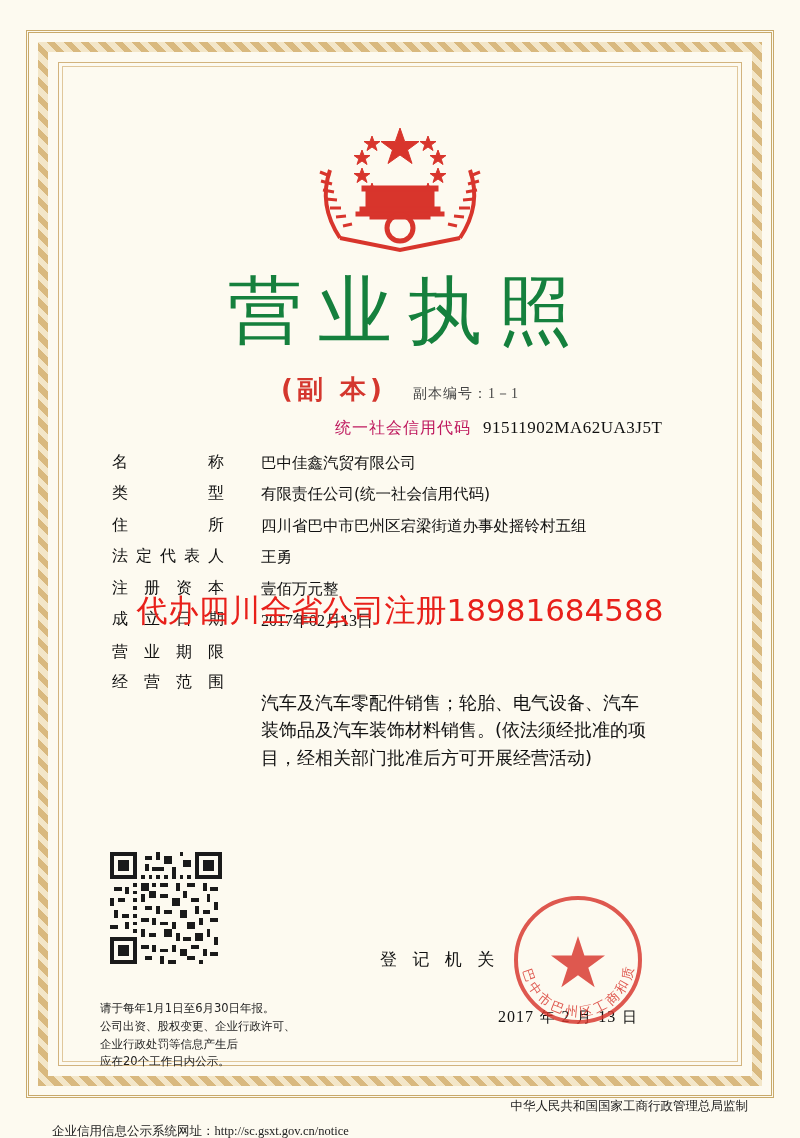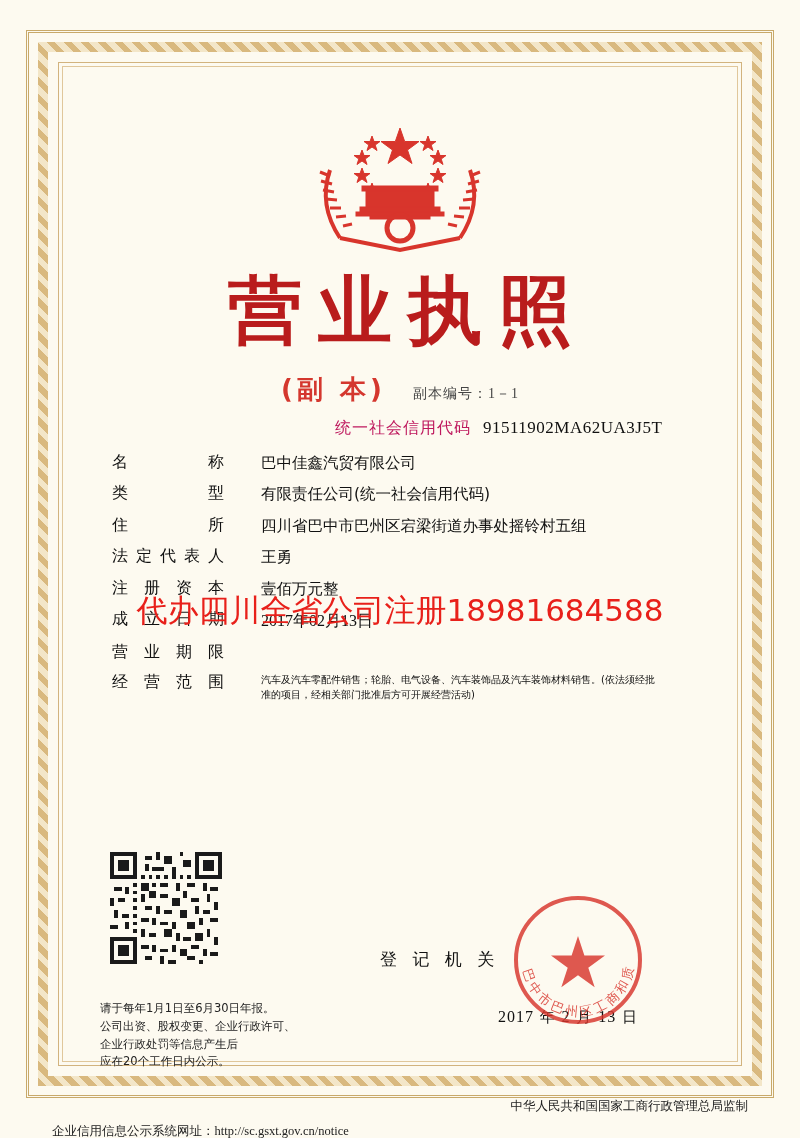--- a/index.html
+++ b/index.html
@@ -52,24 +52,24 @@
     display: flex; justify-content: center;
   }
   .emblem svg { display: block; }
 
   
   .title {
     position: absolute;
     left: 0; right: 0; top: 262px;
     text-align: center;
     font-family: "DejaVu Sans", "Liberation Sans", sans-serif;
-    font-weight: bold;
+    font-weight: normal;
     font-size: 74px;
     letter-spacing: 16px;
-    color: #b91c1c;
+    color: #15803d;
     text-indent: 16px;
   }
   .subtitle-row {
     position: absolute;
     left: 0; right: 0; top: 372px;
     text-align: center;
   }
   .subtitle {
     font-family: "DejaVu Sans", "Liberation Sans", sans-serif;
     font-size: 26px;
@@ -135,23 +135,24 @@
     font-family: "DejaVu Sans", "Liberation Sans", sans-serif;
     font-size: 15.5px;
     color: #111;
     line-height: 1.45;
   }
   .row .val.num {
     font-family: "Liberation Serif", serif;
     font-size: 16px;
   }
   .row.scope .val {
-    font-size: 10px;
+    font-size: 18px;
     line-height: 1.55;
     max-width: 395px;
+    margin-top: 17px;
   }
   .term-sep { display: inline-block; padding: 0 14px; }
 
   
   .watermark {
     position: absolute;
     top: 590px;
     left: 0; right: 0;
     text-align: center;
     font-family: "DejaVu Sans", "Liberation Sans", sans-serif;

